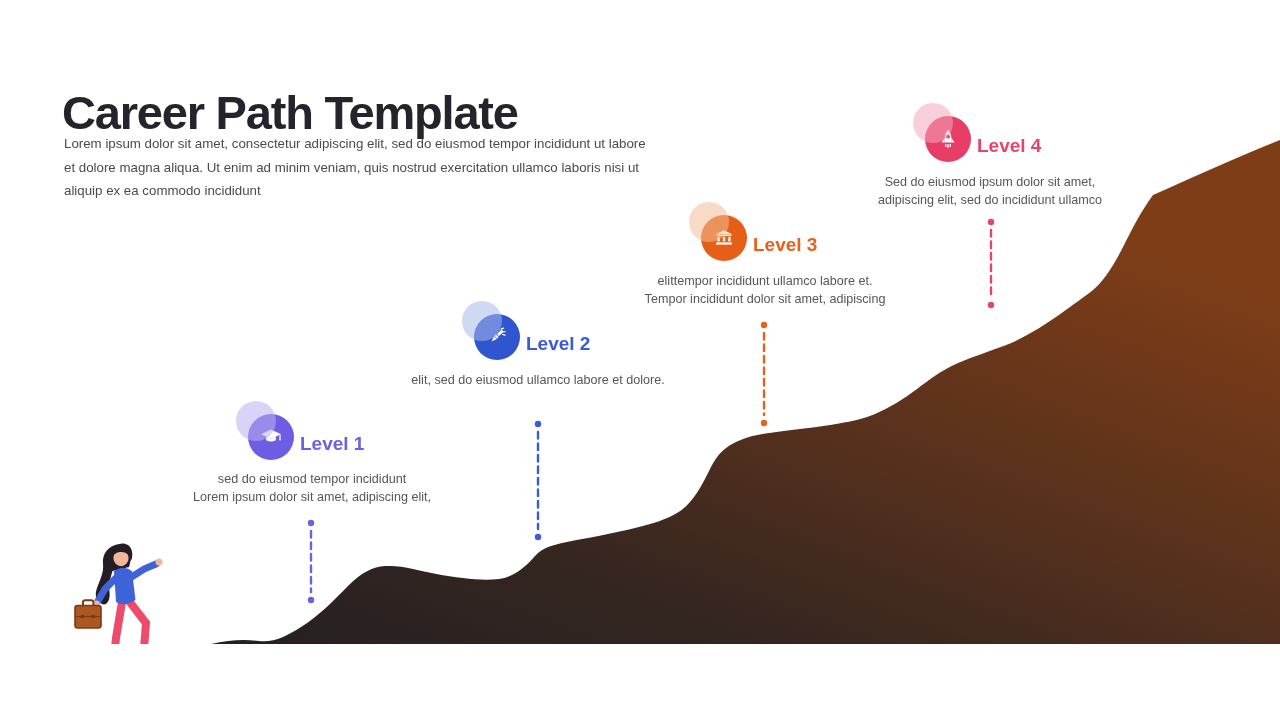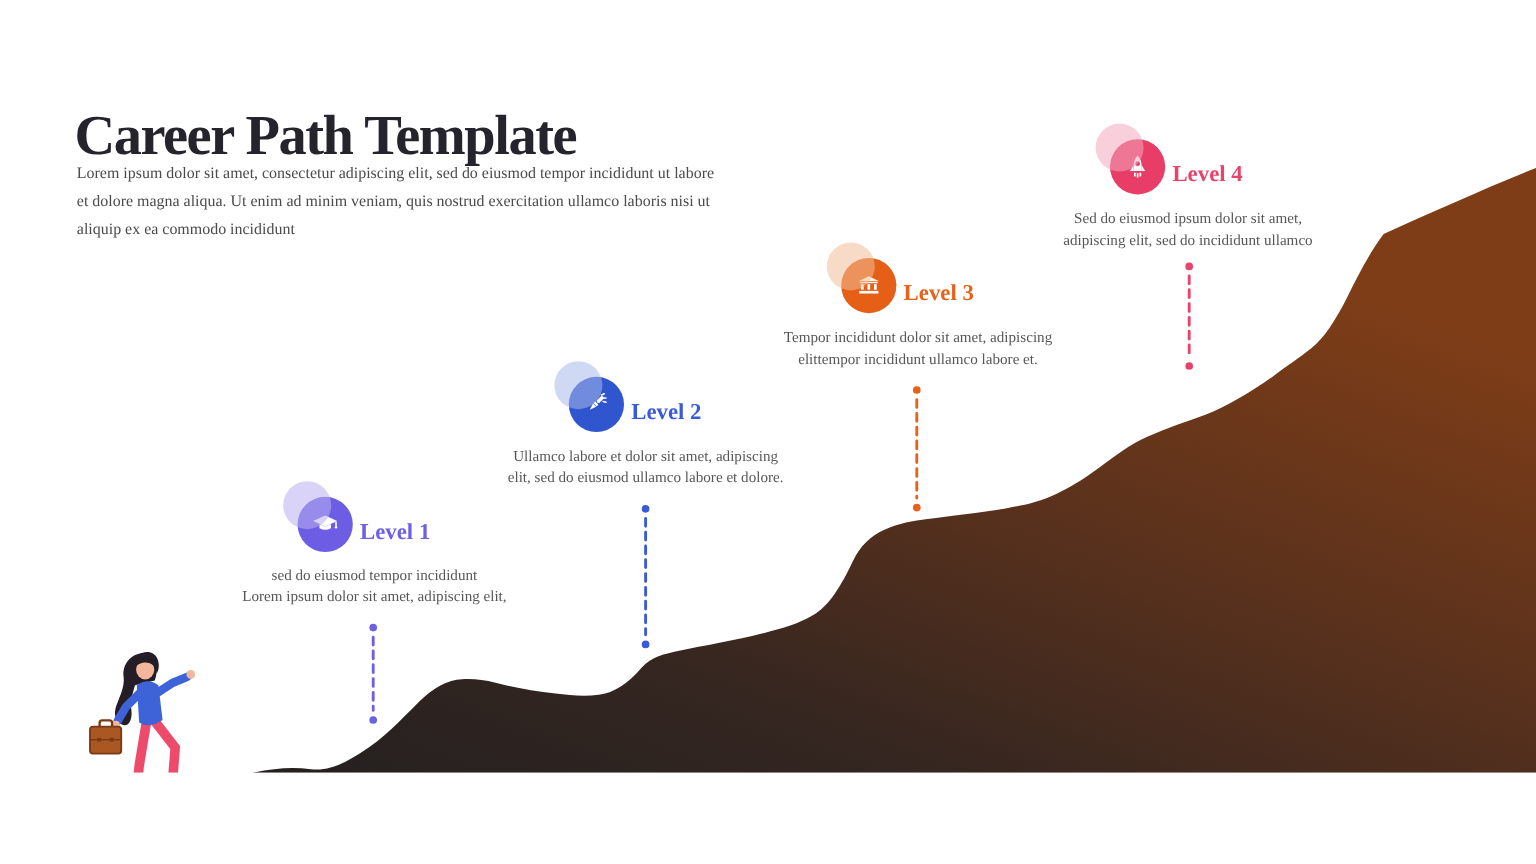--- a/index.html
+++ b/index.html
@@ -1,18 +1,18 @@
 <!DOCTYPE html>
 <html><head>
 <meta charset="utf-8">
 <style>
   html,body{margin:0;padding:0;background:#ffffff;}
   .slide{
     position:relative;width:1280px;height:644px;overflow:hidden;background:#ffffff;
-    font-family:Liberation Serif, serif;
+    font-family:Liberation Sans, sans-serif;
   }
   .abs{position:absolute;}
   
   .page-title{
     left:62px;top:54px;font-size:47px;font-weight:bold;letter-spacing:-1.2px;
     color:#25232B;line-height:56px;white-space:nowrap;
   }
   .intro{left:64px;top:132px;font-size:13.3px;line-height:23.6px;color:#4B4B4B;}
   .intro-line{display:block;}
   
@@ -118,21 +118,20 @@
       <g stroke="#ffffff" stroke-width="1.3" stroke-linecap="round">
         <path d="M16.2 4.2 l2.4 -1.1"></path>
         <path d="M17.4 6.9 l2.6 -0.3"></path>
         <path d="M17.6 9.5 l2.4 0.7"></path>
       </g>
     </svg>
   </div>
   <div class="abs badge-light h2" style="left:462px;top:301px;"></div>
   <div class="abs lv-label t2 layer" style="left:526px;top:331px;">Level 2</div>
   <div class="abs lv-desc layer" style="left:368px;top:371px;">
-    <span>Ullamco labore et dolor sit amet, adipiscing</span>
     <span>elit, sed do eiusmod ullamco labore et dolore.</span>
   </div>
   <svg class="abs connector" style="left:530px;top:417px;" width="16" height="127" viewBox="0 0 16 127">
     <circle cx="8" cy="7" r="3.2" fill="#3A5BD9"></circle>
     <line x1="8" y1="15" x2="8" y2="112" stroke-width="2.4" stroke-linecap="round" stroke-dasharray="6.5 5" stroke="#3A5BD9"></line>
     <circle cx="8" cy="120" r="3.2" fill="#3A5BD9"></circle>
   </svg>
 
   <div class="abs badge-main c3" style="left:701px;top:215px;">
     <svg width="24" height="24" viewBox="0 0 24 24">
@@ -142,22 +141,22 @@
         <rect x="5.4" y="10.8" width="2.3" height="4.6"></rect>
         <rect x="10.85" y="10.8" width="2.3" height="4.6"></rect>
         <rect x="16.3" y="10.8" width="2.3" height="4.6"></rect>
         <rect x="4" y="16.4" width="16" height="2.2"></rect>
       </g>
     </svg>
   </div>
   <div class="abs badge-light h3" style="left:689px;top:202px;"></div>
   <div class="abs lv-label t3 layer" style="left:753px;top:232px;">Level 3</div>
   <div class="abs lv-desc layer" style="left:595px;top:272px;">
+    <span>elittempor incididunt ullamco labore et.</span>
     <span>Tempor incididunt dolor sit amet, adipiscing</span>
-    <span>elittempor incididunt ullamco labore et.</span>
   </div>
   <svg class="abs connector" style="left:756px;top:318px;" width="16" height="112" viewBox="0 0 16 112">
     <circle cx="8" cy="7" r="3.2" fill="#E8611A"></circle>
     <line x1="8" y1="15" x2="8" y2="97" stroke-width="2.4" stroke-linecap="round" stroke-dasharray="6.5 5" stroke="#E8611A"></line>
     <circle cx="8" cy="105" r="3.2" fill="#E8611A"></circle>
   </svg>
 
   <div class="abs badge-main c4" style="left:925px;top:116px;">
     <svg width="24" height="24" viewBox="0 0 24 24">
       <path fill="#ffffff" d="M12 2.8 C14.8 5.2 15.4 9.2 15.4 12.2 V15.6 H8.6 V12.2 C8.6 9.2 9.2 5.2 12 2.8 Z"></path>

